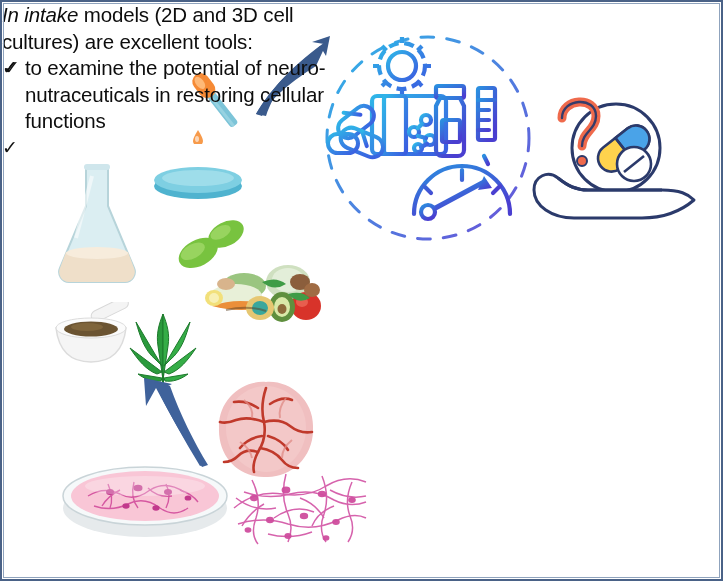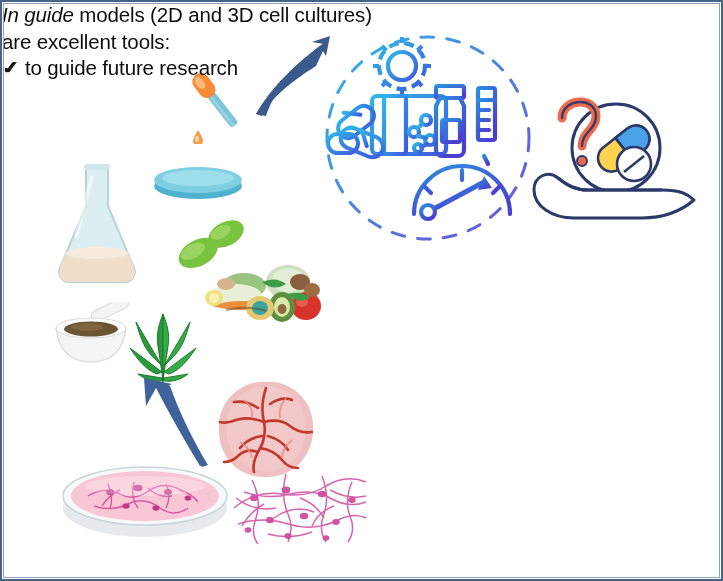--- a/index.html
+++ b/index.html
@@ -307,31 +307,31 @@
       <path d="M94 82 l20 -16" stroke="#2b3a6b" stroke-width="2.6"></path>
     </g>
 
     <path d="M4 100 C 4 86, 18 80, 28 88 C 38 96, 46 100, 58 100 L 132 100
              C 150 100, 158 104, 164 110 C 150 122, 132 128, 112 128 L 44 128
              C 22 128, 4 116, 4 100 Z" fill="#ffffff" stroke="#2b3a6b" stroke-width="3" stroke-linejoin="round"></path>
     <path d="M28 88 C 38 96, 46 100, 58 100 L 132 100" fill="none" stroke="#2b3a6b" stroke-width="3"></path>
   </svg>
 
   <div id="text-panel">
-    <p class="lead"><i>In guide</i><span> models (2D and 3D cell cultures) are excellent tools:</span></p>
+    <p class="lead"><i>In intake</i><span> models (2D and 3D cell cultures) are excellent tools:</span></p>
     <ul class="bullets">
       <li class="indent-extra">
         <span class="tick">✓</span>
       </li>
       <li>
         <span class="tick">✓</span>
       </li>
       <li>
         <span class="tick">✓</span>
+        <span>to examine the potential of neuro-nutraceuticals in restoring cellular functions</span>
       </li>
       <li>
         <span class="tick">✓</span>
-        <span>to guide future research</span>
       </li>
     </ul>
   </div>
 
 </div>
 
 </body></html>

